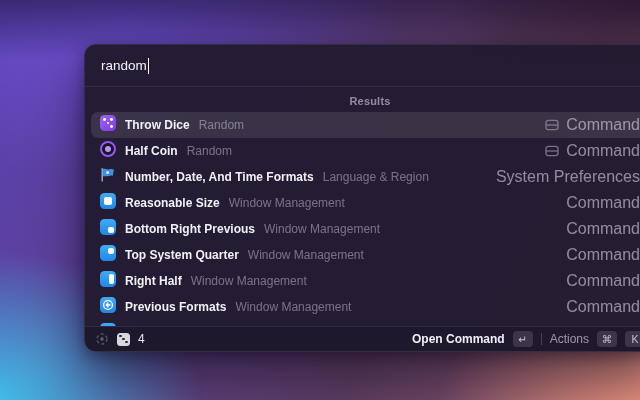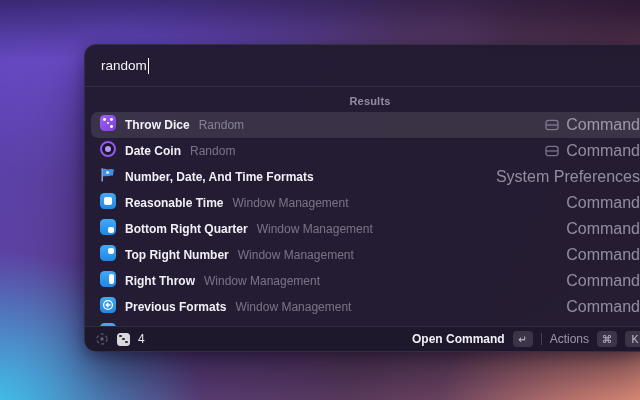--- a/index.html
+++ b/index.html
@@ -101,63 +101,64 @@
         <span class="subtitle">Random</span>
         <span class="spacer"></span>
         <svg class="acc-ic" width="14" height="12" viewBox="0 0 14 12">
           <rect x="1" y="1.3" width="12" height="9.4" rx="2.4" fill="none" stroke="#978fa8" stroke-width="1.3"></rect>
           <path d="M1 6 h12" stroke="#978fa8" stroke-width="1.3"></path>
         </svg>
         <span class="accessory">Command</span>
       </div>
       <div class="row">
         <span><span class="ic ic-coin"></span></span>
-        <span class="title">Date Coin</span>
+        <span class="title">Half Coin</span>
         <span class="subtitle">Random</span>
         <span class="spacer"></span>
         <svg class="acc-ic" width="14" height="12" viewBox="0 0 14 12">
           <rect x="1" y="1.3" width="12" height="9.4" rx="2.4" fill="none" stroke="#978fa8" stroke-width="1.3"></rect>
           <path d="M1 6 h12" stroke="#978fa8" stroke-width="1.3"></path>
         </svg>
         <span class="accessory">Command</span>
       </div>
       <div class="row">
         <span><svg class="ic" viewBox="0 0 16 16">
             <path d="M2.2 1.2 v13.4" stroke="#a8bdd8" stroke-width="1.3"></path>
             <path d="M2.8 2 C5 1.1 6.8 3 9.3 2.3 C11.6 1.7 12.8 2.1 13.9 2.6 L12.9 8.7 C11.4 8.1 10 8.6 8 9.1 C6 9.6 4.3 9 2.8 9.6 Z" fill="#3e8fe8"></path>
             <circle cx="7.6" cy="5.4" r="1.5" fill="rgba(255,255,255,0.85)"></circle>
           </svg></span>
         <span class="title">Number, Date, And Time Formats</span>
+        <span class="subtitle">Language &amp; Region</span>
         <span class="spacer"></span>
         <span class="accessory">System Preferences</span>
       </div>
       <div class="row">
         <span><span class="ic ic-wm"><i class="s s-center-square"></i></span></span>
-        <span class="title">Reasonable Time</span>
+        <span class="title">Reasonable Size</span>
         <span class="subtitle">Window Management</span>
         <span class="spacer"></span>
         <span class="accessory">Command</span>
       </div>
       <div class="row">
         <span><span class="ic ic-wm"><i class="s s-bottom-right"></i></span></span>
-        <span class="title">Bottom Right Quarter</span>
+        <span class="title">Bottom Right Previous</span>
         <span class="subtitle">Window Management</span>
         <span class="spacer"></span>
         <span class="accessory">Command</span>
       </div>
       <div class="row">
         <span><span class="ic ic-wm"><i class="s s-top-right"></i></span></span>
-        <span class="title">Top Right Number</span>
+        <span class="title">Top System Quarter</span>
         <span class="subtitle">Window Management</span>
         <span class="spacer"></span>
         <span class="accessory">Command</span>
       </div>
       <div class="row">
         <span><span class="ic ic-wm"><i class="s s-right-half"></i></span></span>
-        <span class="title">Right Throw</span>
+        <span class="title">Right Half</span>
         <span class="subtitle">Window Management</span>
         <span class="spacer"></span>
         <span class="accessory">Command</span>
       </div>
       <div class="row">
         <span><span class="ic ic-wm"><svg width="16" height="16" viewBox="0 0 16 16">
               <circle cx="8" cy="8" r="4.4" fill="none" stroke="#fff" stroke-width="1.3"></circle>
               <path d="M10 8 H6.4 M7.9 6.3 L6.2 8 l1.7 1.7" stroke="#fff" stroke-width="1.3" fill="none" stroke-linecap="round" stroke-linejoin="round"></path>
             </svg></span></span>
         <span class="title">Previous Formats</span>

